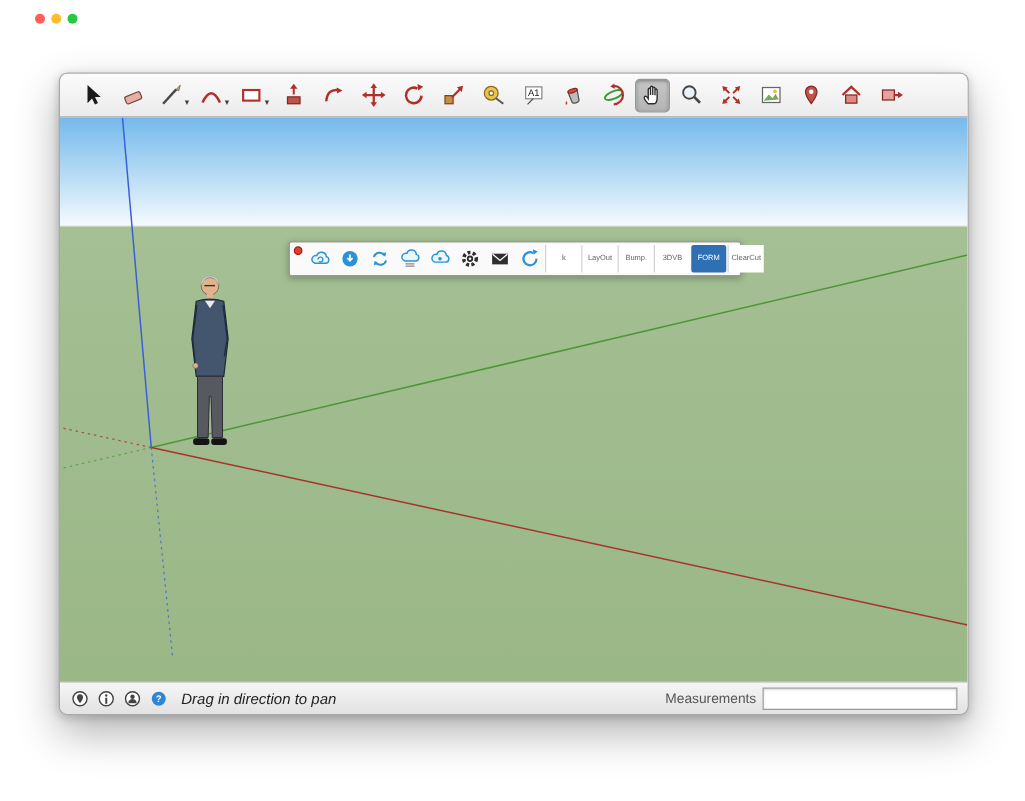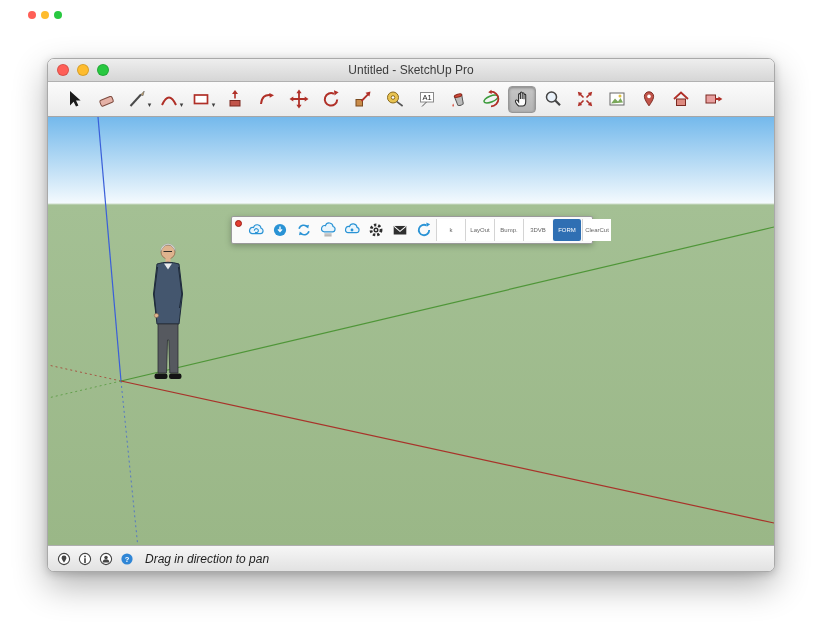--- a/index.html
+++ b/index.html
@@ -60,28 +60,20 @@
 <div class="stage">
 
   <div class="outer-lights">
     <span class="dot" style="background:#ff5f57"></span>
     <span class="dot" style="background:#febc2e"></span>
     <span class="dot" style="background:#28c840"></span>
   </div>
 
   <div class="window">
 
-    <div class="titlebar">
-      <div class="traffic">
-        <span class="dot" style="background:#ff5f57"></span>
-        <span class="dot" style="background:#febc2e"></span>
-        <span class="dot" style="background:#28c840"></span>
-      </div>
-      <span class="title">Untitled - SketchUp Pro</span>
-    </div>
 
     <div class="toolbar">
         <div class="tool">
           <span class="ticon">
             <svg viewBox="0 0 20 20">
               <path d="M5 2 L5 16.5 L8.6 12.8 L11 17.6 L13.4 16.4 L11 11.6 L15.6 11.6 Z" fill="#1a1a1a"></path>
             </svg>
           </span>
         </div>
         <div class="tool">
@@ -377,16 +369,20 @@
             </svg>
           </span>
           <span class="sicon">
             <svg viewBox="0 0 20 20">
               <circle cx="10" cy="10" r="7" fill="#2f86d6"></circle>
               <text x="10" y="13.4" font-size="9.5" font-weight="bold" text-anchor="middle" fill="#fff" font-family="Liberation Sans, sans-serif">?</text>
             </svg>
           </span>
         </div>
       <span class="hint">Drag in direction to pan</span>
+      <div class="measure">
+        <span class="measure-label">Measurements</span>
+        <input class="measure-input" type="text" value="" style="">
+      </div>
     </div>
 
   </div>
 </div>
 
 </body></html>

